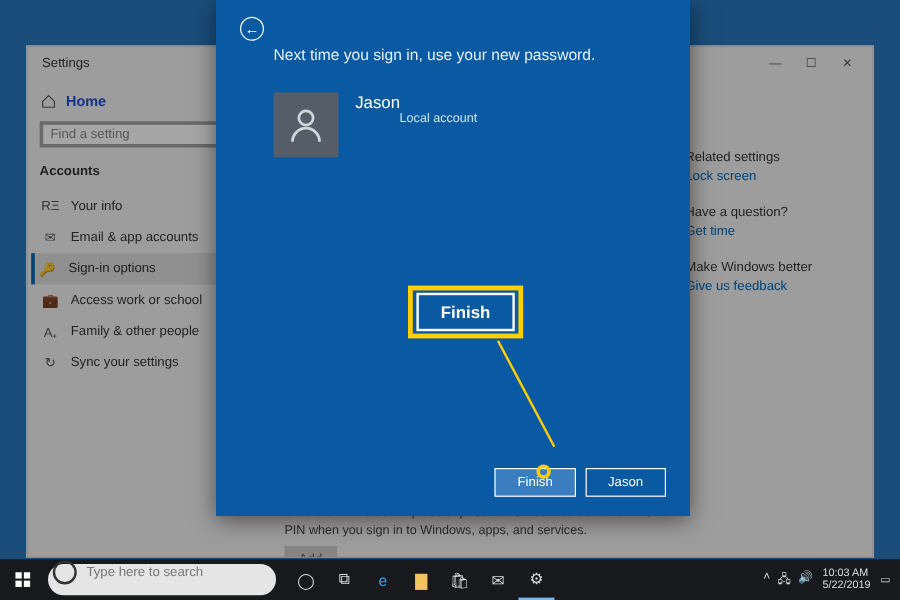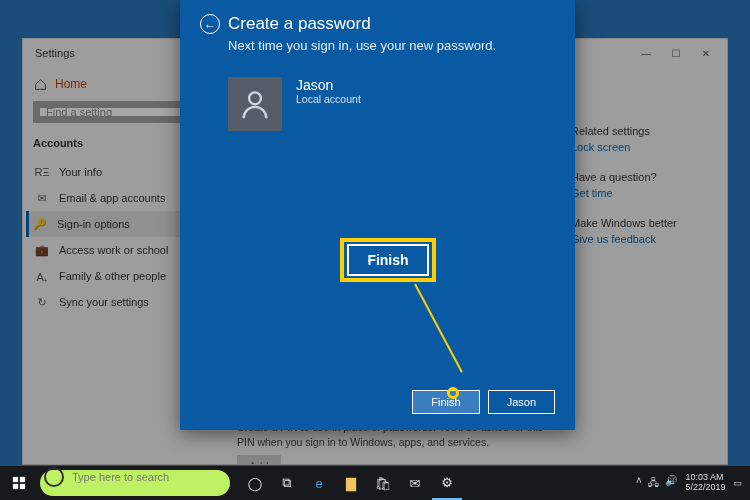--- a/index.html
+++ b/index.html
@@ -11,22 +11,22 @@
   background: #f2f2f2; border: 1px solid #ccc;
   display: flex; flex-direction: column;
 }
 .settings-titlebar { height: 28px; display: flex; align-items: center; justify-content: space-between; padding: 0 6px; color: #333; font-size: 11px; }
 .titlebar-title { padding-left: 6px; }
 .titlebar-controls { display: flex; gap: 0; }
 .titlebar-btn { width: 30px; height: 20px; display: flex; align-items: center; justify-content: center; font-size: 10px; color: #555; }
 
 .settings-body { display: flex; flex: 1; overflow: hidden; }
 .settings-left { width: 200px; padding: 6px 10px 10px 10px; display: flex; flex-direction: column; gap: 6px; }
-.home-row { display: flex; align-items: flex-start; gap: 8px; font-size: 12px; color: #c2410c; padding: 4px 0; }
-.find-box { border: 7px solid #a3a3a3; background: #fff; height: 22px; font-size: 11px; padding: 0 6px; color: #888; display:flex; align-items:center; }
+.home-row { display: flex; align-items: flex-start; gap: 8px; font-size: 12px; color: #1d4ed8; padding: 4px 0; font-weight: bold; }
+.find-box { border: 3px solid #a3a3a3; background: #fff; height: 22px; font-size: 11px; padding: 0 6px; color: #888; display:flex; align-items:center; }
 .accounts-heading { font-size: 11px; font-weight: 600; margin-top: 8px; color: #333; }
 .nav-list { margin-top: 4px; display: flex; flex-direction: column; }
 .nav-item { display: flex; align-items: center; gap: 10px; font-size: 11px; color: #333; padding: 6px 2px; }
 .nav-item.active { border-left: 3px solid #0067b8; background: #ddd; padding-left: 4px; margin-left: -7px; }
 .nav-icon { width: 14px; height: 14px; display:flex; align-items:center; justify-content:center; font-size:11px; color:#555; }
 
 .settings-main { flex: 1; padding: 8px 14px; display: flex; }
 .settings-content { flex: 1; }
 .pin-block { margin-top: 345px; font-size: 10.5px; color: #444; max-width: 360px; line-height: 1.4; }
 .add-btn { display:inline-block; background:#ccc; color:#555; padding:4px 12px; font-size:11px; margin-top:6px; }
@@ -45,36 +45,36 @@
   background: #0a5aa3; color: #fff; padding: 14px 20px 12px 20px;
   box-shadow: 0 4px 18px rgba(0,0,0,.5);
 }
 .dialog-header { display:flex; align-items:center; gap:8px; font-size:17px; font-weight:400; }
 .back-circle { width:20px; height:20px; border:1px solid #fff; border-radius:50%; display:flex; align-items:center; justify-content:center; font-size:12px; }
 .dialog-sub { font-size:13px; margin-top:4px; margin-left:28px; color:#e6f0fa; }
 .user-block { display:flex; align-items:flex-start; gap:14px; margin:24px 0 0 28px; }
 .avatar { width:54px; height:54px; background:#555e68; display:flex; align-items:center; justify-content:center; }
 .avatar svg { width:34px; height:34px; }
 .user-name { font-size:14px; }
-.user-sub { font-size:10.5px; color:#cfe2f3; }
+.user-sub { font-size:10.5px; color:#cfe2f3;margin-left:37px; }
 
 .dialog-buttons { position:absolute; bottom:16px; right:20px; display:flex; gap:8px; }
 .dlg-btn { border:1px solid #fff; color:#fff; background:transparent; font-size:11px; padding:5px 18px; }
 .dlg-btn.primary { background:#3b7ec0; }
 
 
 .highlight-box { position:absolute; left:340px; top:238px; width:96px; height:44px; border:4px solid #ffcf00; background:#0a5aa3; display:flex; align-items:center; justify-content:center; }
 .highlight-inner { border:2px solid #fff; padding:6px 18px; color:#fff; font-size:14px; font-weight:600; background:#0a5aa3; }
 .callout-line { position:absolute; width:100px; height:2px; background:#ffcf00; transform-origin:left center; left:415px; top:283px; transform:rotate(62deg); }
 .callout-dot { position:absolute; width:12px; height:12px; border:3px solid #ffcf00; border-radius:50%; background:transparent; left:447px; top:387px; }
 
 
 .taskbar { position:absolute; left:0; right:0; bottom:0; height:34px; background:#18191c; display:flex; align-items:center; color:#dcdcdc; }
 .start-btn { width:38px; height:100%; display:flex; align-items:center; justify-content:center; }
-.search-pill { background:#bef264; color:#777; height:26px; border-radius:13px; display:flex; align-items:center; gap:8px; padding:0 12px 12px 4px; font-size:11px; margin-left:2px; width:190px; }
+.search-pill { background:#e5e5e5; color:#777; height:26px; border-radius:13px; display:flex; align-items:center; gap:8px; padding:0 12px 12px 4px; font-size:11px; margin-left:2px; width:190px; }
 .search-circle { width:20px; height:20px; border-radius:50%; border:2px solid #333; display:flex; align-items:center; justify-content:center; }
 .task-icons { display:flex; align-items:center; gap:2px; margin-left:10px; }
 .task-icon { width:30px; height:34px; display:flex; align-items:center; justify-content:center; font-size:13px; }
 .task-icon.active-app { border-bottom: 2px solid #76b9ed; }
 .tray { margin-left:auto; display:flex; align-items:center; gap:8px; padding-right:8px; font-size:9px; }
 .tray-icons { display:flex; gap:6px; font-size:10px; }
 .tray-time { text-align:left; line-height:1.1; }
 </style>
 </head>
 <body>
@@ -144,21 +144,20 @@
       </div>
     </div>
   </div>
 </div>
 
 <div class="dim-overlay"></div>
 
 <div class="dialog">
   <div class="dialog-header">
     <span class="back-circle">←</span>
-    <span>Create a password</span>
   </div>
   <div class="dialog-sub">Next time you sign in, use your new password.</div>
   <div class="user-block">
     <div class="avatar">
       <svg viewBox="0 0 24 24">
           <circle cx="12" cy="8" r="4.2" fill="none" stroke="#cfd6dc" stroke-width="1.6"></circle>
           <path d="M4 22c0-4.4 3.6-8 8-8s8 3.6 8 8" fill="none" stroke="#cfd6dc" stroke-width="1.6"></path>
         </svg>
     </div>
     <div>

